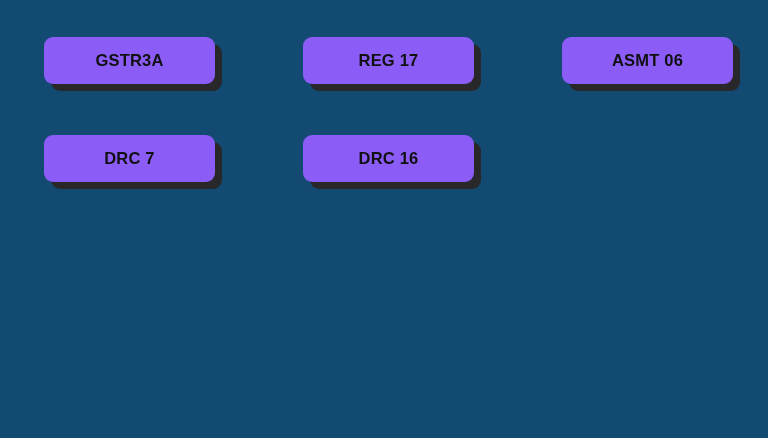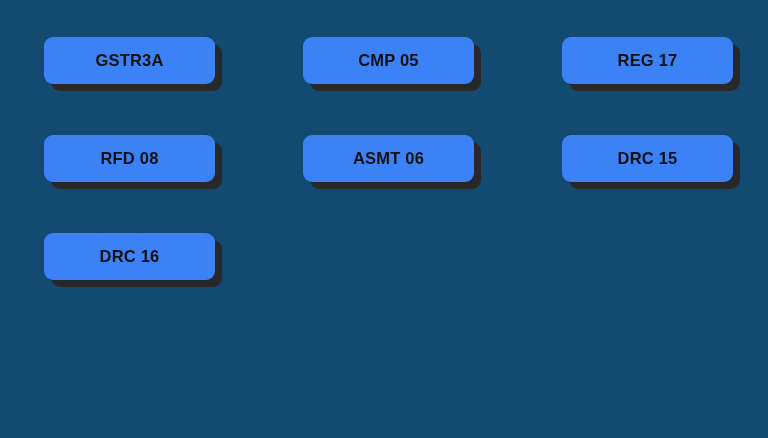--- a/index.html
+++ b/index.html
@@ -18,21 +18,21 @@
     position: absolute;
     top: 37px;
     left: 44px;
     display: grid;
     grid-template-columns: repeat(3, 171px);
     grid-auto-rows: 47px;
     column-gap: 88px;
     row-gap: 51px;
   }
   .form-button {
-    background: #3b82f6;
+    background: #8b5cf6;
     border: none;
     border-radius: 9px;
     box-shadow: 7px 7px 0 #28282b;
     display: flex;
     align-items: center;
     justify-content: center;
     font-family: "Liberation Sans", "DejaVu Sans", sans-serif;
     font-size: 16.5px;
     font-weight: 700;
     color: #101010;
@@ -40,20 +40,18 @@
     cursor: pointer;
     padding: 0;
   }
 </style>
 </head>
 <body>
 
 <div class="screen">
   <div class="button-grid">
       <button class="form-button">GSTR3A</button>
-      <button class="form-button">CMP 05</button>
       <button class="form-button">REG 17</button>
-      <button class="form-button">RFD 08</button>
       <button class="form-button">ASMT 06</button>
-      <button class="form-button">DRC 15</button>
+      <button class="form-button">DRC 7</button>
       <button class="form-button">DRC 16</button>
     </div>
 </div>
 
 </body></html>

